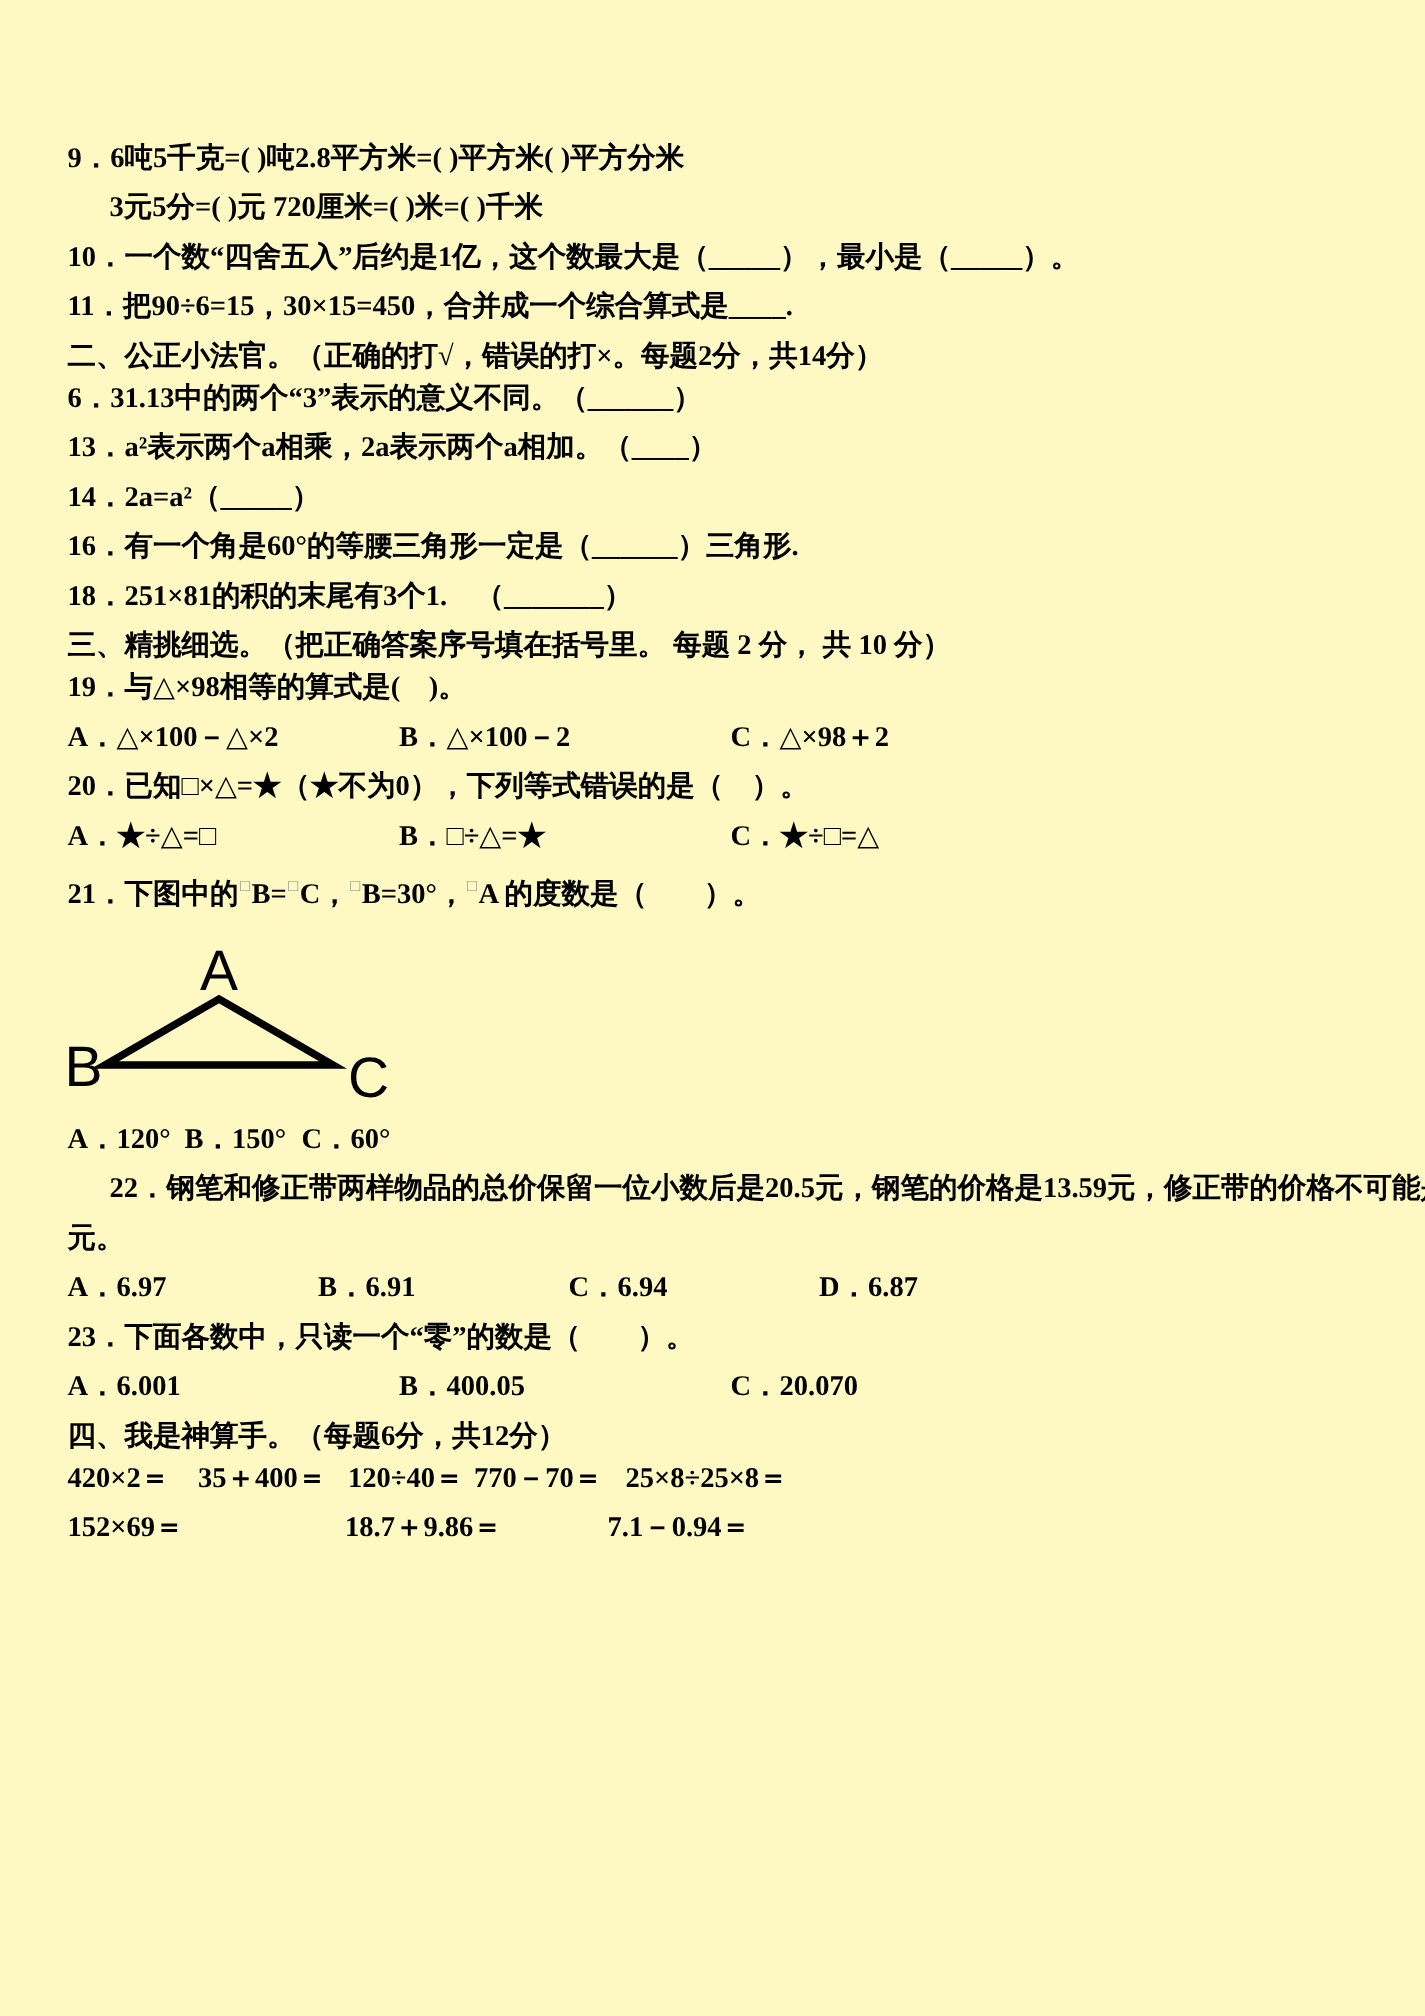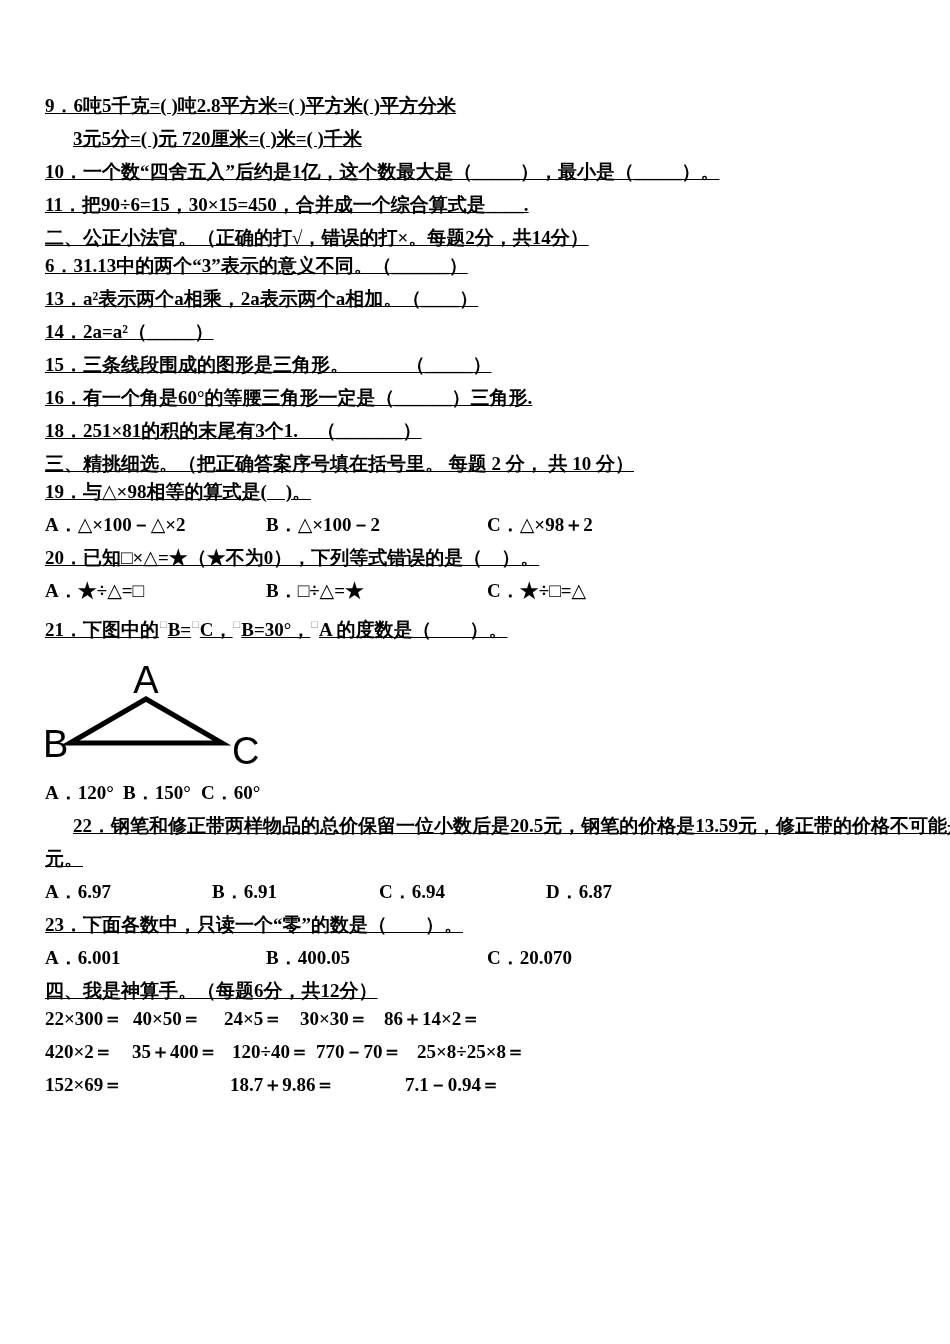--- a/index.html
+++ b/index.html
@@ -1,19 +1,19 @@
 <!DOCTYPE html>
 <html><head>
 <meta charset="utf-8">
 <style>
   html,body{margin:0;padding:0;background:#e8e8e8;}
   .page{
-    width:950px;height:1344px;background:#ffffff;overflow:hidden;
+    width:950px;height:1344px;background:#fef9c3;overflow:hidden;
     font-family:"Liberation Serif","DejaVu Serif",serif;
-    font-weight:700;font-size:19px;color:#000;position:relative;text-decoration:underline;
+    font-weight:700;font-size:19px;color:#000;position:relative;
   }
   .doc{padding:96px 30px 0 45px;}
   .line{min-height:20px;line-height:20px;margin-bottom:13px;white-space:nowrap;}
   .mt7{margin-top:7px;margin-left:28px;}
   .mt19{margin-top:19px;}
   .sec-header{margin-bottom:8px;}
   
   .opts .opt{display:inline-block;}
   .opts-3col .opt{width:221px;}
   .opts-3col .opt:last-child{width:auto;}
@@ -54,21 +54,20 @@
 
     <div class="line">9．6吨5千克=( )吨2.8平方米=( )平方米( )平方分米</div>
     <div class="line mt7">3元5分=(  )元  720厘米=(  )米=(  )千米</div>
     <div class="line">10．一个数“四舍五入”后约是1亿，这个数最大是（_____），最小是（_____）。</div>
     <div class="line">11．把90÷6=15，30×15=450，合并成一个综合算式是____.</div>
 
     <div class="line sec-header">二、公正小法官。（正确的打√，错误的打×。每题2分，共14分）</div>
     <div class="line">6．31.13中的两个“3”表示的意义不同。（______）</div>
     <div class="line">13．a²表示两个a相乘，2a表示两个a相加。（____）</div>
     <div class="line">14．2a=a²（_____）</div>
-    <div class="line">15．三条线段围成的图形是三角形。　　　（_____）</div>
     <div class="line">16．有一个角是60°的等腰三角形一定是（______）三角形.</div>
     <div class="line">18．251×81的积的末尾有3个1.　（_______）</div>
 
     <div class="line sec-header">三、精挑细选。（把正确答案序号填在括号里。 每题 2 分， 共 10 分）</div>
     <div class="line">19．与△×98相等的算式是(　)。</div>
     <div class="line opts opts-3col">
       <span class="opt">A．△×100－△×2</span><span class="opt">B．△×100－2</span><span class="opt">C．△×98＋2</span>
     </div>
     <div class="line">20．已知□×△=★（★不为0），下列等式错误的是（　）。</div>
     <div class="line opts opts-3col">
@@ -96,23 +95,20 @@
     <div class="line">元。</div>
     <div class="line opts opts-4col">
       <span class="opt">A．6.97</span><span class="opt">B．6.91</span><span class="opt">C．6.94</span><span class="opt">D．6.87</span>
     </div>
     <div class="line">23．下面各数中，只读一个“零”的数是（　　）。</div>
     <div class="line opts opts-3col">
       <span class="opt">A．6.001</span><span class="opt">B．400.05</span><span class="opt">C．20.070</span>
     </div>
 
     <div class="line sec-header">四、我是神算手。（每题6分，共12分）</div>
-    <div class="line calc row-a">
-      <span class="item">22×300＝</span><span class="item">40×50＝</span><span class="item">24×5＝</span><span class="item">30×30＝</span><span class="item">86＋14×2＝</span>
-    </div>
     <div class="line calc row-b">
       <span class="item">420×2＝</span><span class="item">35＋400＝</span><span class="item">120÷40＝</span><span class="item">770－70＝</span><span class="item">25×8÷25×8＝</span>
     </div>
     <div class="line calc row-c">
       <span class="item">152×69＝</span><span class="item">18.7＋9.86＝</span><span class="item">7.1－0.94＝</span>
     </div>
 
   </div>
 </div>
 

